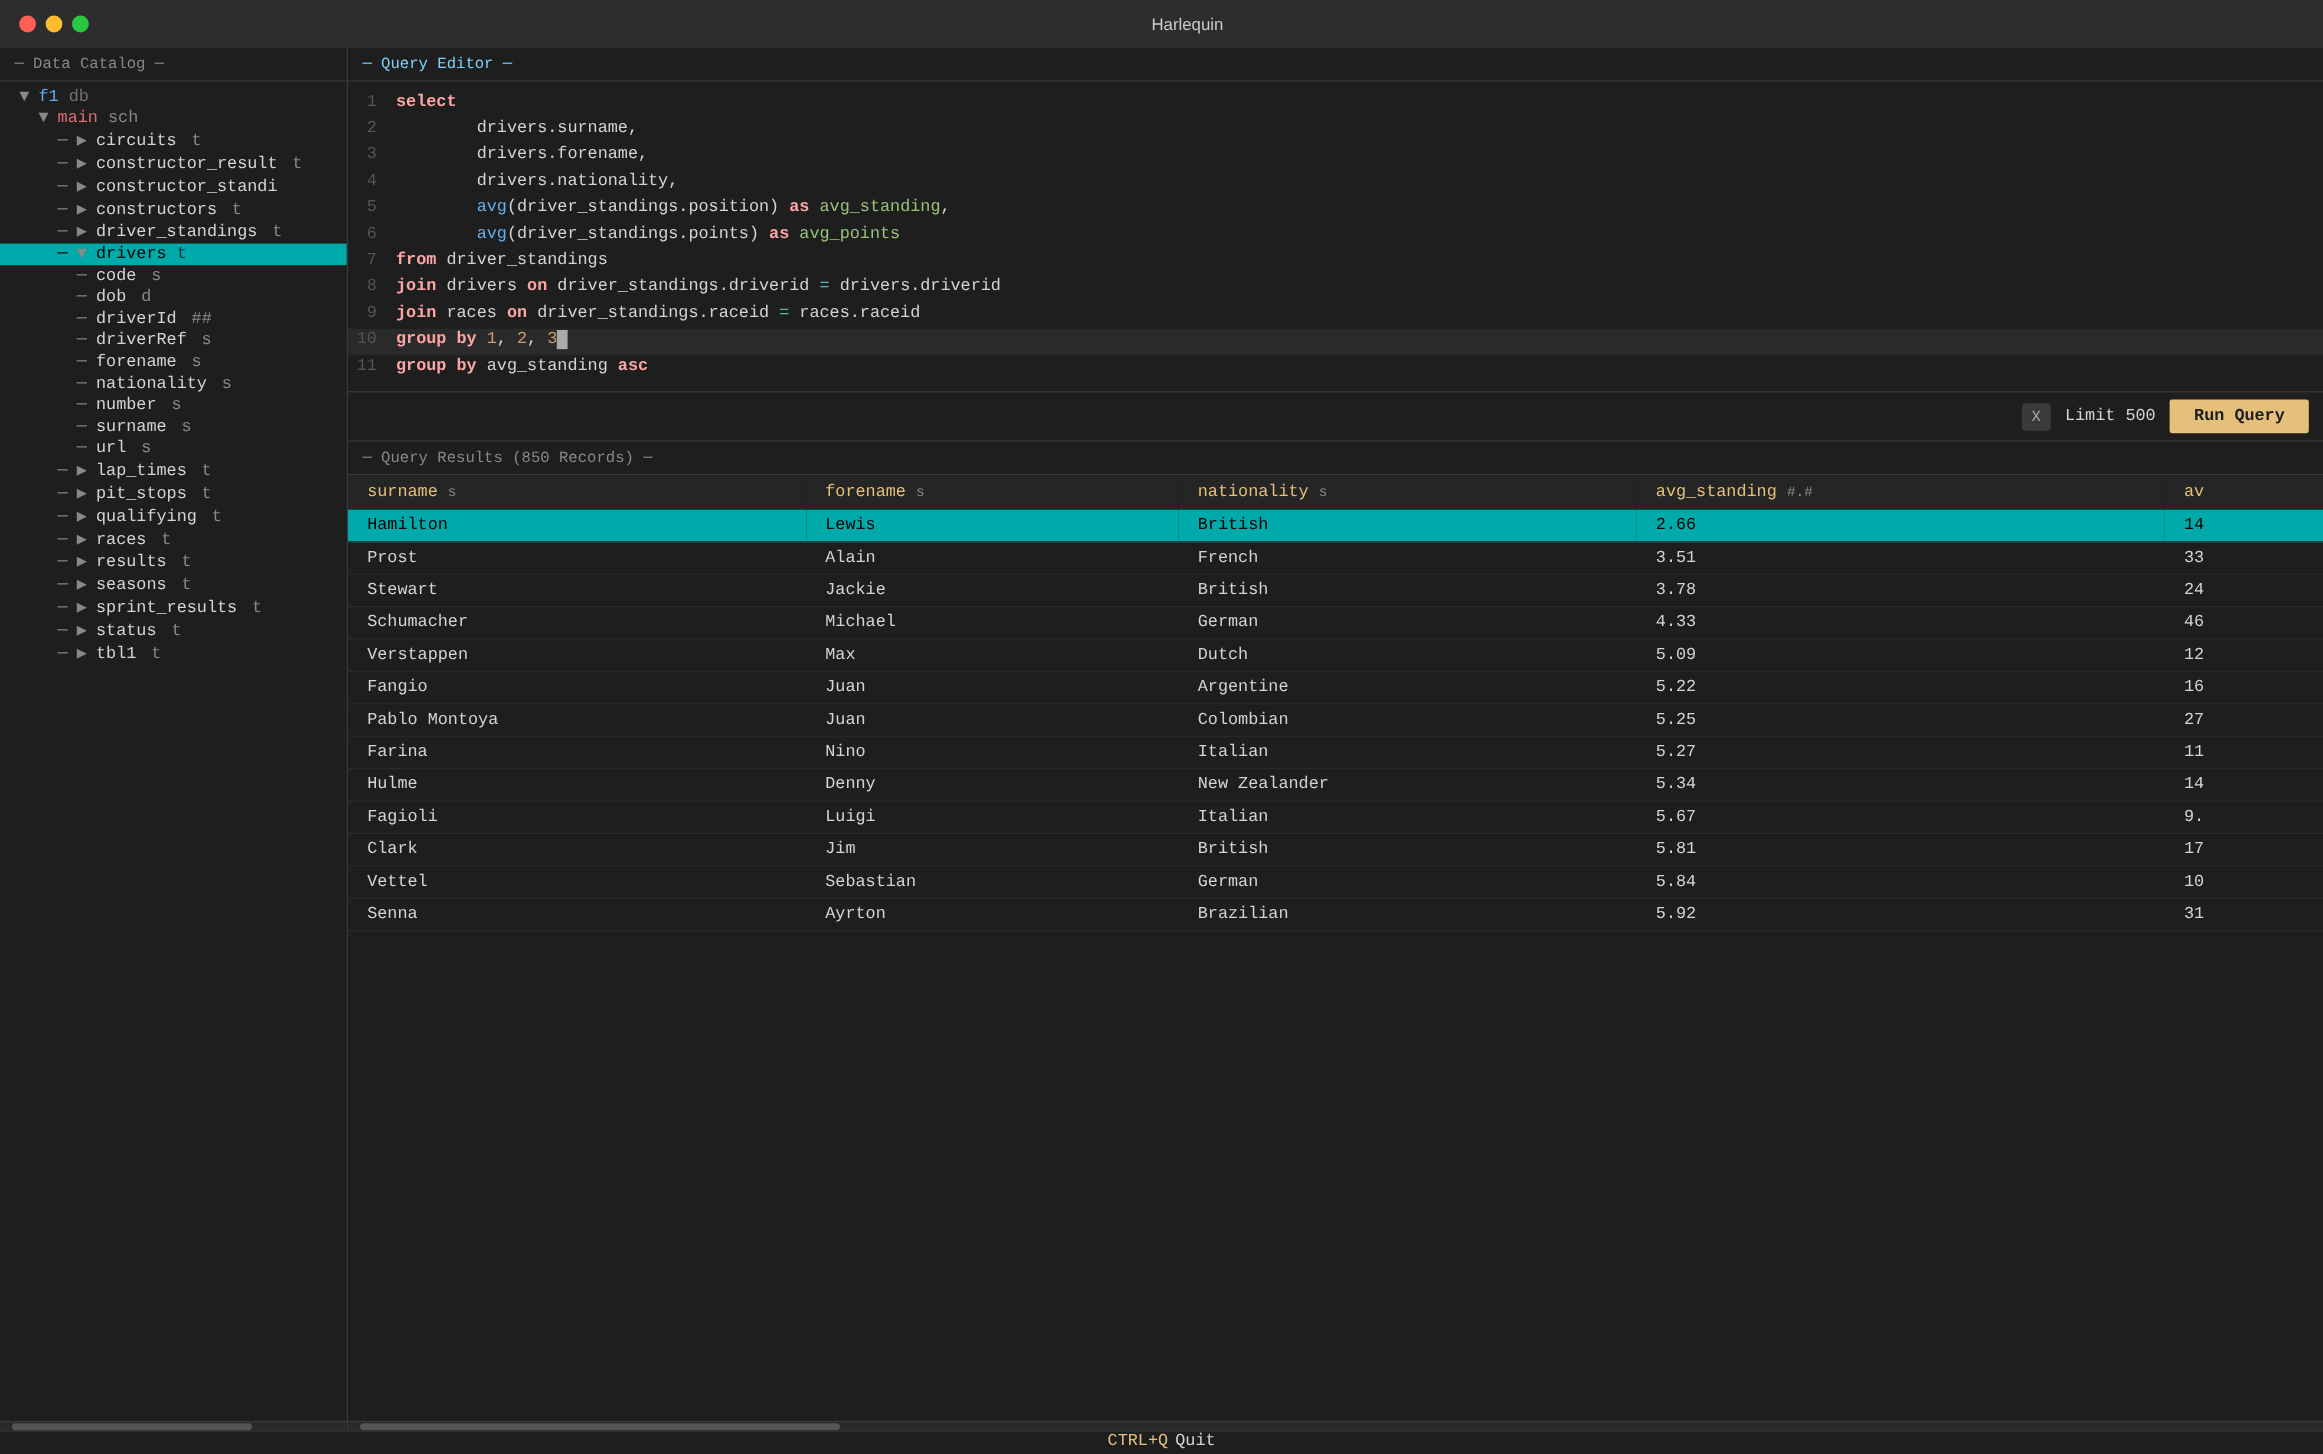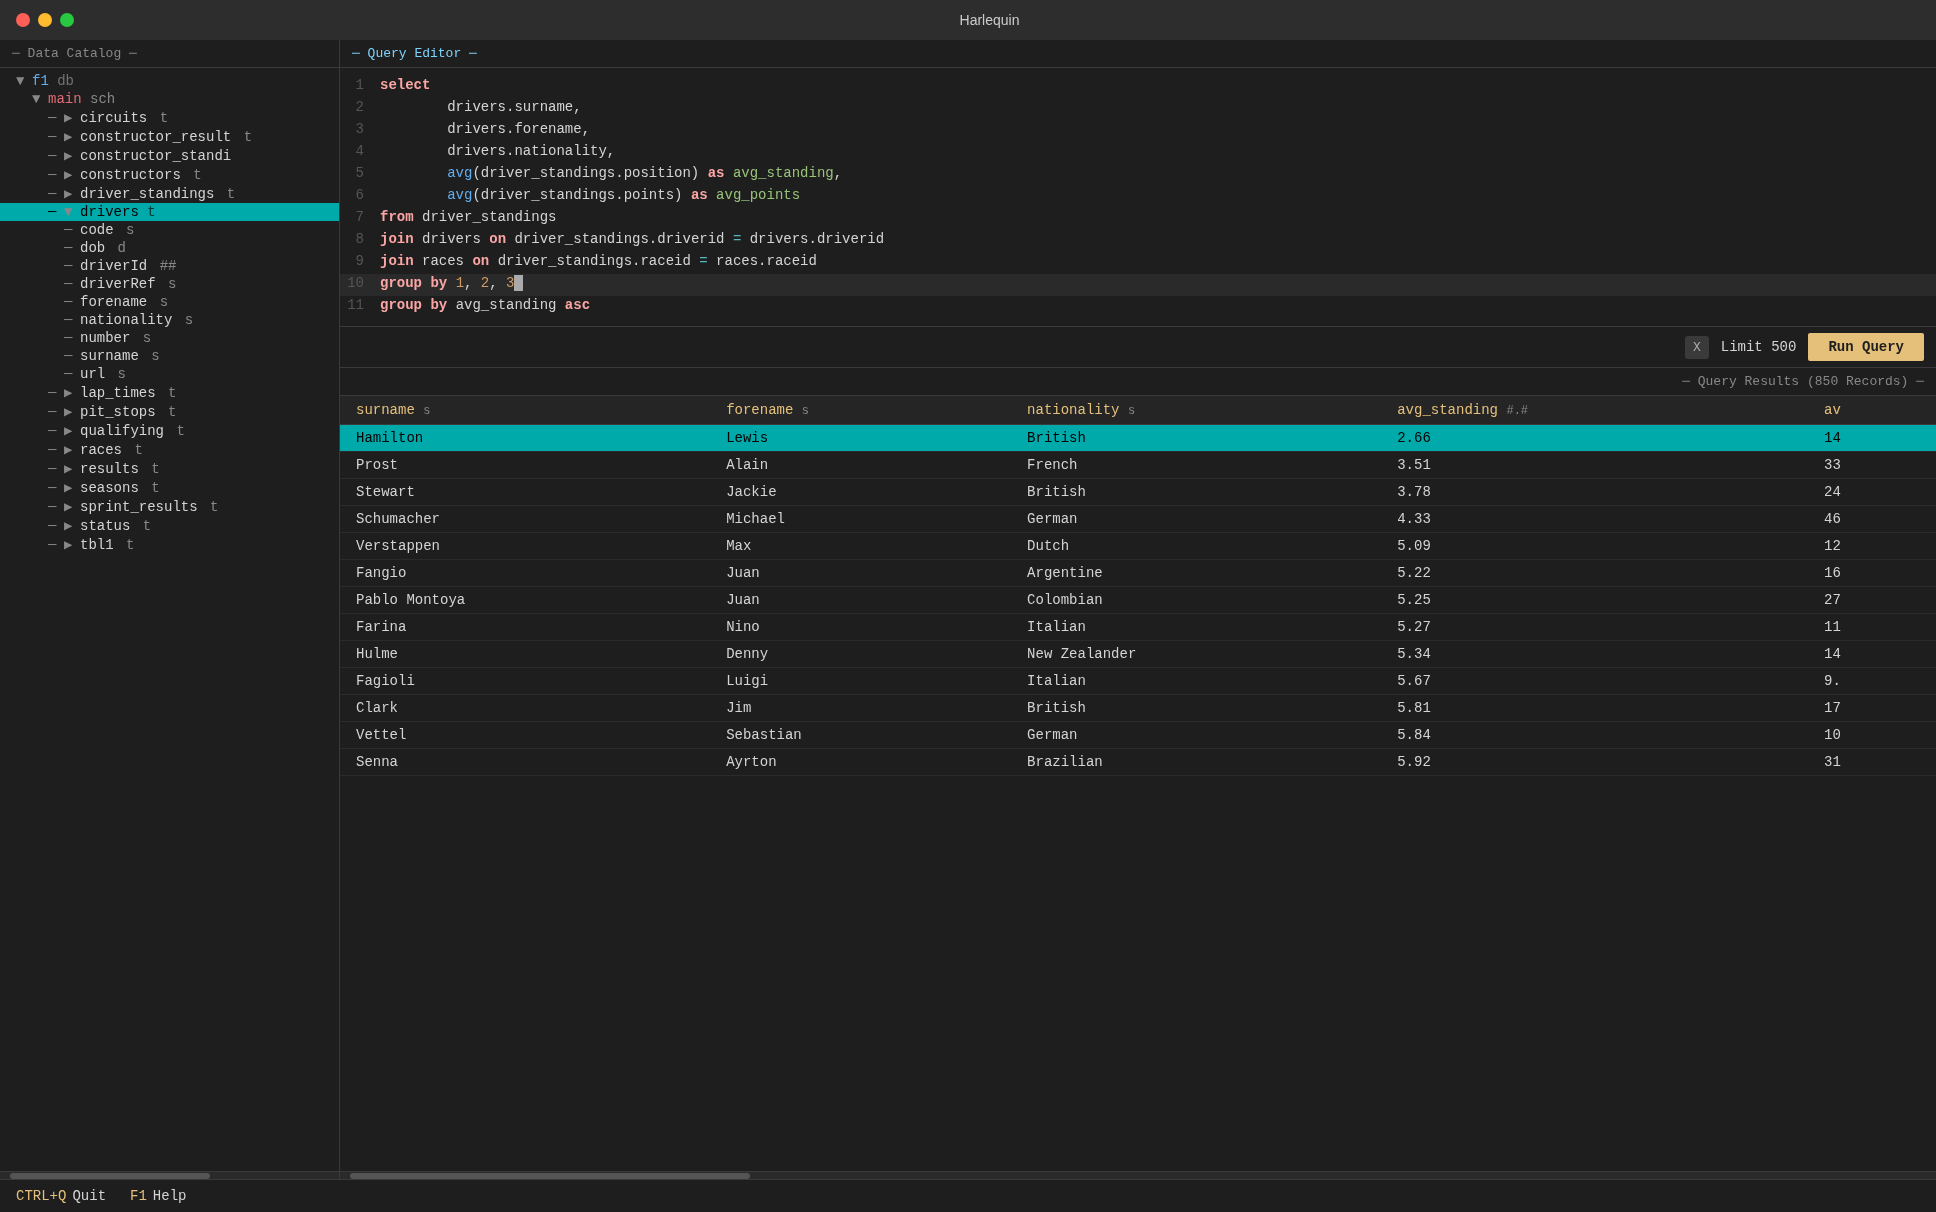--- a/index.html
+++ b/index.html
@@ -50,21 +50,21 @@
 
     
     .main-area {
       display: flex;
       flex: 1;
       overflow: hidden;
     }
 
     
     .left-panel {
-      width: 340px;
+      width: 290px;
       background: #1e1e1e;
       border-right: 1px solid #3a3a3a;
       display: flex;
       flex-direction: column;
       flex-shrink: 0;
     }
     .panel-header {
       color: #888;
       font-size: 13px;
       padding: 6px 12px;
@@ -117,27 +117,28 @@
       top: 1px;
       width: 200px;
       height: 6px;
       background: #555;
       border-radius: 3px;
     }
 
     
     .bottom-bar {
       background: #1e1e1e;
-      height: 33px;
+      height: 20px;
       display: flex;
       align-items: center;
       padding: 0 16px;
       gap: 24px;
       border-top: 1px solid #3a3a3a;
       flex-shrink: 0;
+      flex-direction: column;
     }
     .bottom-item {
       display: flex;
       align-items: center;
       gap: 6px;
       font-size: 14px;
       font-family: 'Courier New', monospace;
     }
     .bottom-key { color: #e5c07b; }
     .bottom-label { color: #d4d4d4; }
@@ -239,21 +240,20 @@
       display: flex;
       flex-direction: column;
       overflow: hidden;
     }
     .results-header {
       color: #888;
       font-size: 13px;
       padding: 6px 12px;
       border-bottom: 1px solid #3a3a3a;
       font-family: 'Courier New', monospace;
-      text-align: right;
     }
     .results-table-wrap {
       flex: 1;
       overflow: auto;
     }
     .results-table {
       width: 100%;
       border-collapse: collapse;
       font-family: 'Courier New', monospace;
       font-size: 14px;

